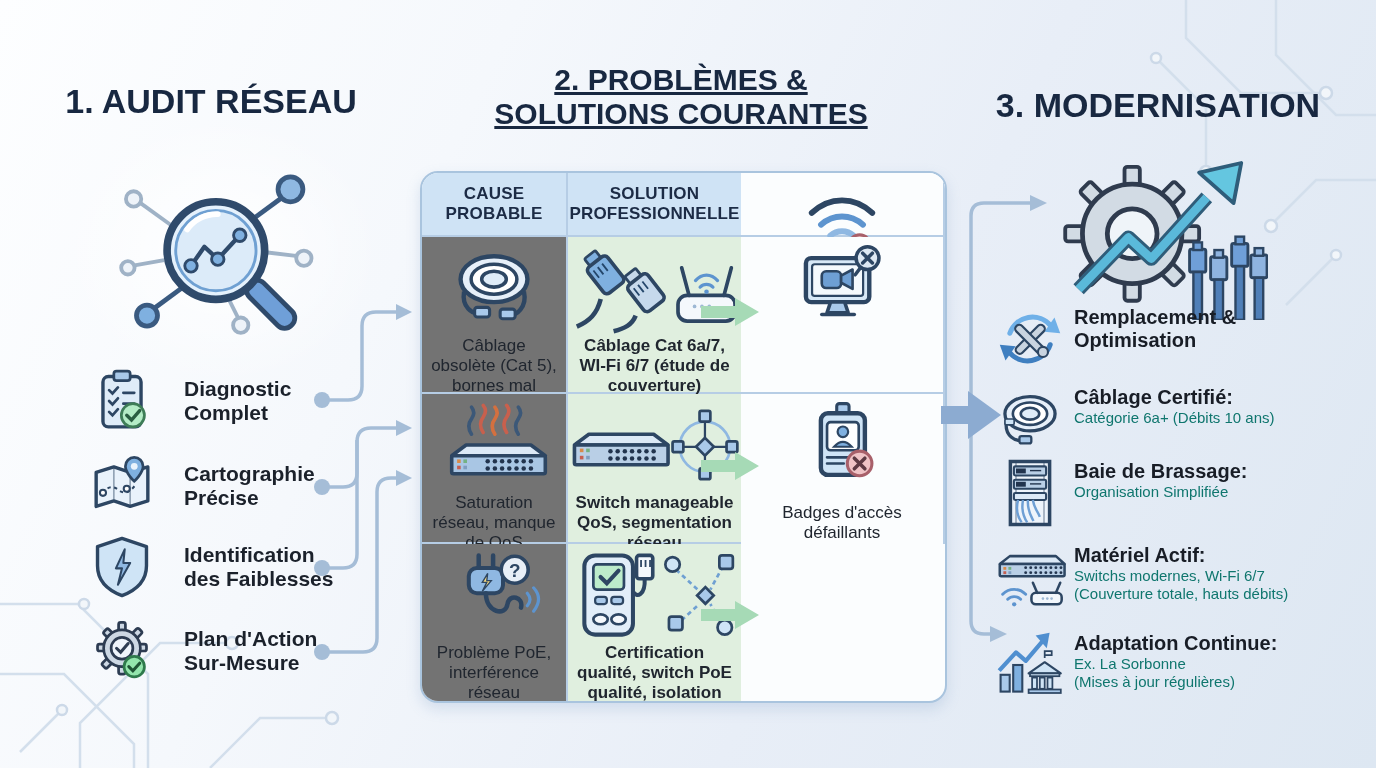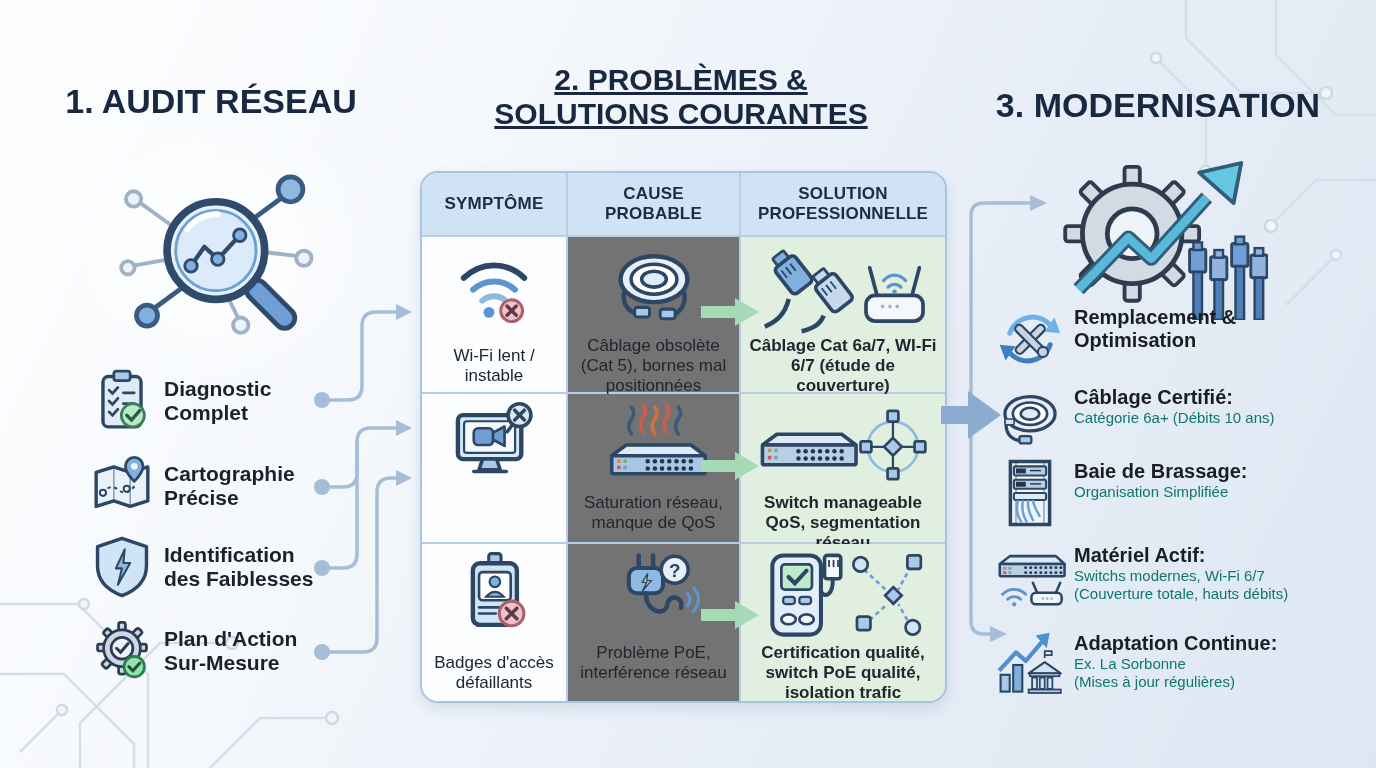--- a/index.html
+++ b/index.html
@@ -10,21 +10,21 @@
   .deco{position:absolute;pointer-events:none;}
   .glow{position:absolute;left:60px;top:115px;width:320px;height:270px;border-radius:50%;
         background:radial-gradient(closest-side,rgba(255,255,255,.95),rgba(255,255,255,0));}
   .col-title{position:absolute;font-weight:700;color:#182841;text-align:center;line-height:1.12;}
   .left-title{left:28px;top:82px;width:366px;font-size:34px;}
   .mid-title{left:418px;top:63px;width:526px;font-size:30px;text-decoration:underline;}
   .right-title{left:968px;top:86px;width:380px;font-size:34px;}
   .hero{position:absolute;}
   .hero-left{left:103px;top:142px;width:220px;height:198px;}
   .hero-right{left:1048px;top:138px;width:220px;height:170px;}
-  .audit-item{position:absolute;left:88px;width:250px;display:flex;align-items:center;gap:8px;}
+  .audit-item{position:absolute;left:88px;width:250px;display:flex;align-items:center;gap:28px;}
   .a-icon{width:68px;height:68px;flex:0 0 68px;}
   .a-icon svg{width:100%;height:100%;}
   .a-label{font-size:21px;font-weight:700;color:#1b212b;line-height:1.12;max-width:165px;}
   .connectors{position:absolute;}
   .table{position:absolute;left:420px;top:171px;width:523px;height:528px;
          display:grid;grid-template-columns:146px 173px 204px;grid-template-rows:64px 157px 150px 157px;
          border:2.5px solid #a9c4de;border-radius:18px;overflow:hidden;
          box-shadow:0 6px 14px rgba(110,145,190,.22);background:#fbfdfe;}
   .cell{border-right:2px solid #b6cde5;border-bottom:2px solid #b6cde5;
         display:flex;flex-direction:column;align-items:center;}
@@ -203,21 +203,20 @@
       <polygon points="96,190 112,198 96,206"></polygon>
     </g>
   </svg>
 
   <div class="col-title mid-title">
     <div>2. PROBLÈMES &amp;</div>
     <div>SOLUTIONS COURANTES</div>
   </div>
 
   <div class="table">
-    <div class="cell hcell">SYMPTÔME</div>
     <div class="cell hcell">CAUSE PROBABLE</div>
     <div class="cell hcell lc">SOLUTION PROFESSIONNELLE</div>
 
     <div class="cell c-sym">
       <div class="icon-box">
         <svg viewBox="0 0 100 100" width="92" height="84">
           <g fill="none" stroke-linecap="round">
             <path d="M14 38 C35 18 65 18 86 38" stroke="#2d4663" stroke-width="7"></path>
             <path d="M25 52 C40 39 60 39 75 52" stroke="#5d94cf" stroke-width="7"></path>
             <path d="M36 65 C44 58 56 58 64 65" stroke="#8fb8e2" stroke-width="7"></path>

